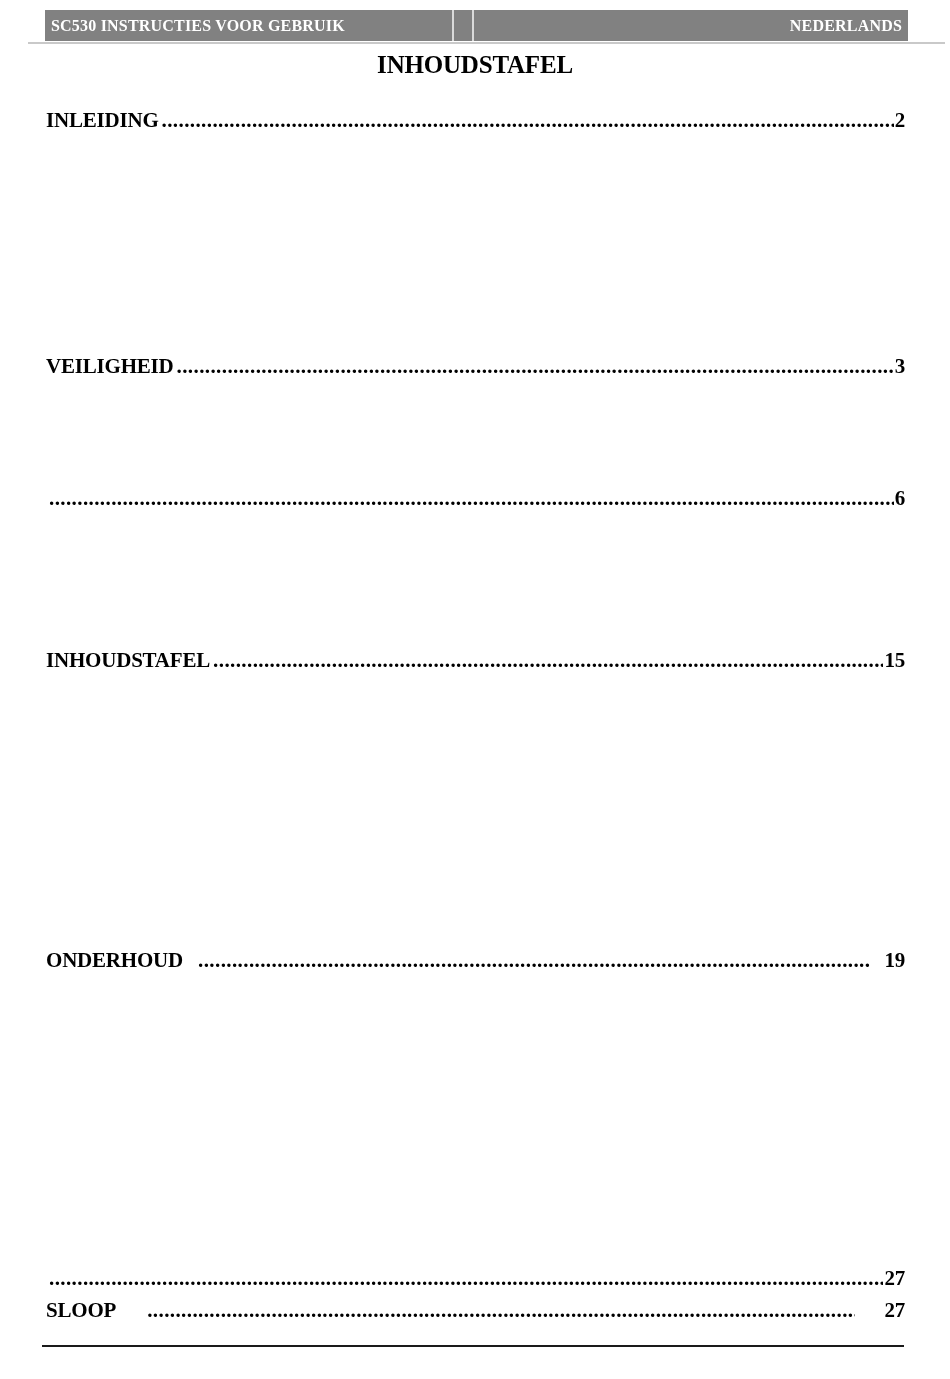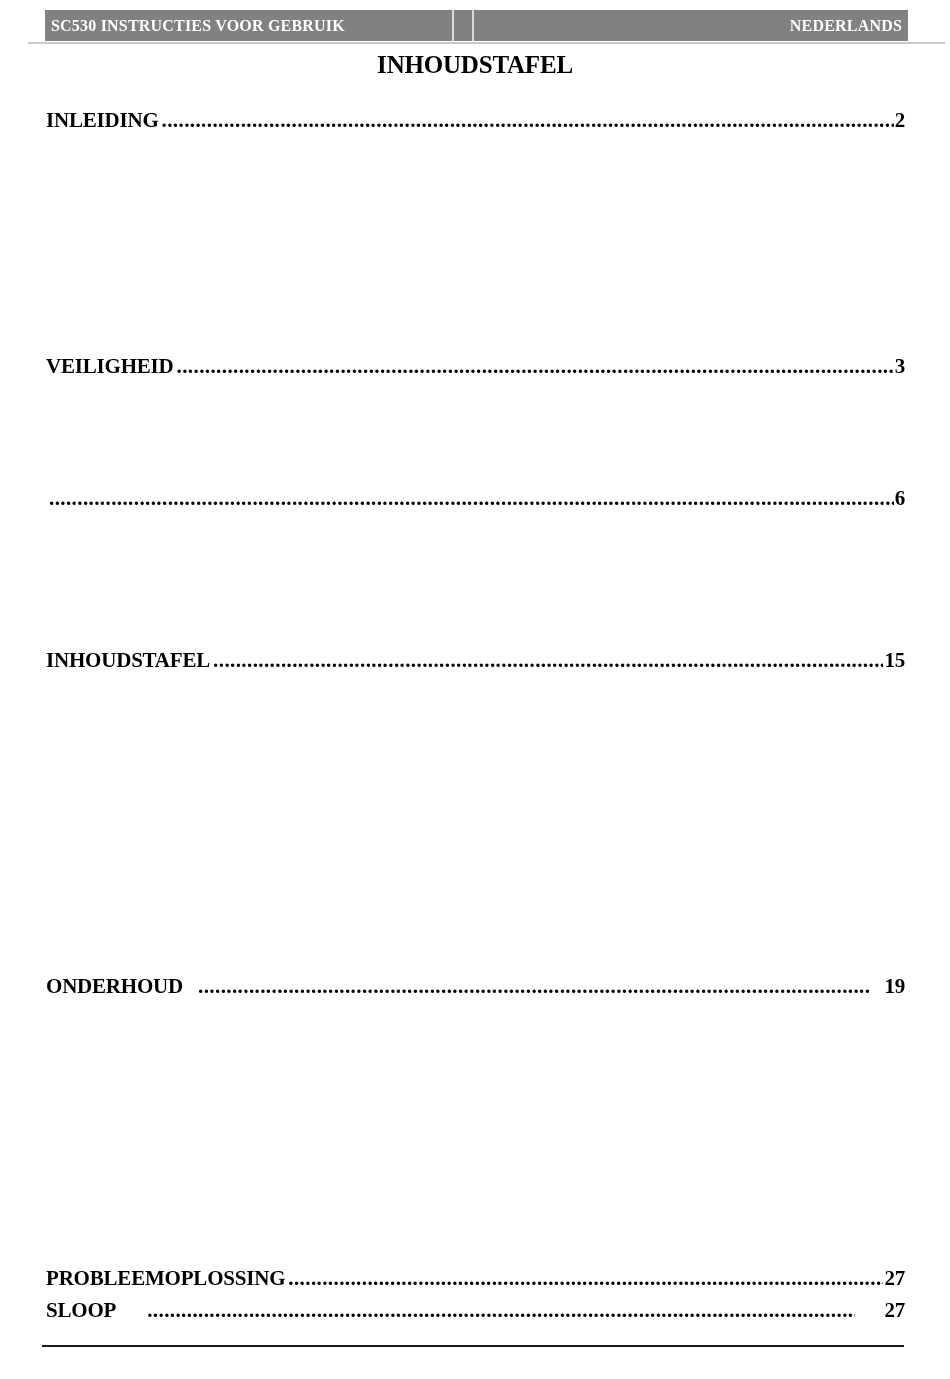--- a/index.html
+++ b/index.html
@@ -80,21 +80,21 @@
     margin-left: 3px;
     margin-right: 1px;
     letter-spacing: 0.4px;
   }
   .toc-page { flex: 0 0 auto; text-align: right; }
 
   .row-0 { top: 87px; }
   .row-1 { top: 333px; }
   .row-2 { top: 465px; }
   .row-3 { top: 627px; }
-  .row-4 { top: 953px; gap: 12px; }
+  .row-4 { top: 927px; gap: 12px; }
   .row-5 { top: 1245px; }
   .row-6 { top: 1277px; gap: 28px; }
 
   
   .footer-rule {
     position: absolute;
     left: 42px; top: 1345px;
     width: 862px; height: 2px;
     background: #1a1a1a;
   }
@@ -131,21 +131,20 @@
   <span class="toc-label">INHOUDSTAFEL</span>
   <span class="toc-dots">................................................................................................................................................................................................................................................................................................................................................................................................................</span>
   <span class="toc-page">15</span>
 </div>
 <div class="toc-row row-4">
   <span class="toc-label">ONDERHOUD</span>
   <span class="toc-dots">................................................................................................................................................................................................................................................................................................................................................................................................................</span>
   <span class="toc-page">19</span>
 </div>
 <div class="toc-row row-5">
-  <span class="toc-label">PROBLEEMOPLOSSING</span>
   <span class="toc-dots">................................................................................................................................................................................................................................................................................................................................................................................................................</span>
   <span class="toc-page">27</span>
 </div>
 <div class="toc-row row-6">
   <span class="toc-label">SLOOP</span>
   <span class="toc-dots">................................................................................................................................................................................................................................................................................................................................................................................................................</span>
   <span class="toc-page">27</span>
 </div>
 
 <div class="footer-rule"></div>

